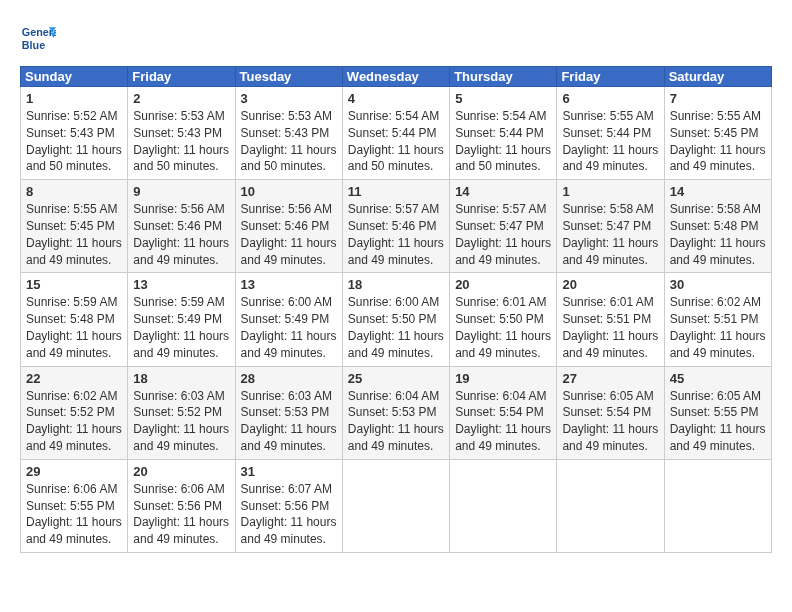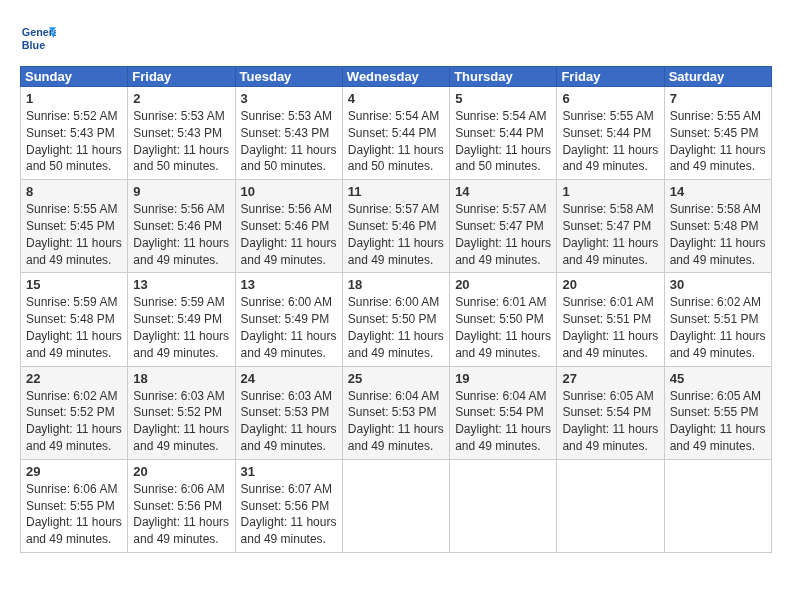--- a/index.html
+++ b/index.html
@@ -155,21 +155,21 @@
         <td><span class="day-num">20</span>
 <span class="day-info">Sunrise: 6:01 AM<br>Sunset: 5:51 PM<br>Daylight: 11 hours<br>and 49 minutes.</span></td>
         <td><span class="day-num">30</span>
 <span class="day-info">Sunrise: 6:02 AM<br>Sunset: 5:51 PM<br>Daylight: 11 hours<br>and 49 minutes.</span></td>
       </tr>
       <tr>
         <td><span class="day-num">22</span>
 <span class="day-info">Sunrise: 6:02 AM<br>Sunset: 5:52 PM<br>Daylight: 11 hours<br>and 49 minutes.</span></td>
         <td><span class="day-num">18</span>
 <span class="day-info">Sunrise: 6:03 AM<br>Sunset: 5:52 PM<br>Daylight: 11 hours<br>and 49 minutes.</span></td>
-        <td><span class="day-num">24</span>
+        <td><span class="day-num">28</span>
 <span class="day-info">Sunrise: 6:03 AM<br>Sunset: 5:53 PM<br>Daylight: 11 hours<br>and 49 minutes.</span></td>
         <td><span class="day-num">25</span>
 <span class="day-info">Sunrise: 6:04 AM<br>Sunset: 5:53 PM<br>Daylight: 11 hours<br>and 49 minutes.</span></td>
         <td><span class="day-num">19</span>
 <span class="day-info">Sunrise: 6:04 AM<br>Sunset: 5:54 PM<br>Daylight: 11 hours<br>and 49 minutes.</span></td>
         <td><span class="day-num">27</span>
 <span class="day-info">Sunrise: 6:05 AM<br>Sunset: 5:54 PM<br>Daylight: 11 hours<br>and 49 minutes.</span></td>
         <td><span class="day-num">45</span>
 <span class="day-info">Sunrise: 6:05 AM<br>Sunset: 5:55 PM<br>Daylight: 11 hours<br>and 49 minutes.</span></td>
       </tr>

